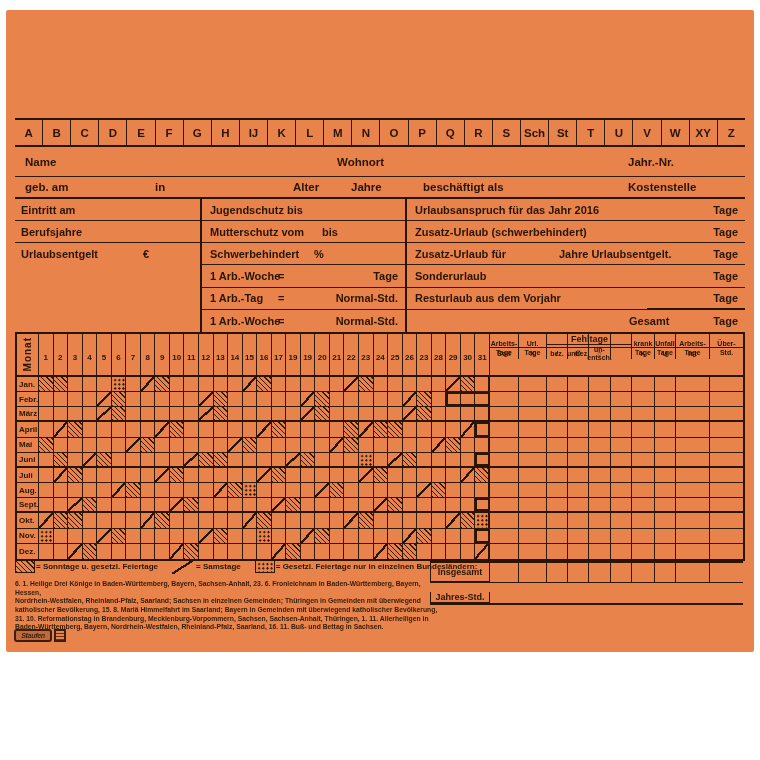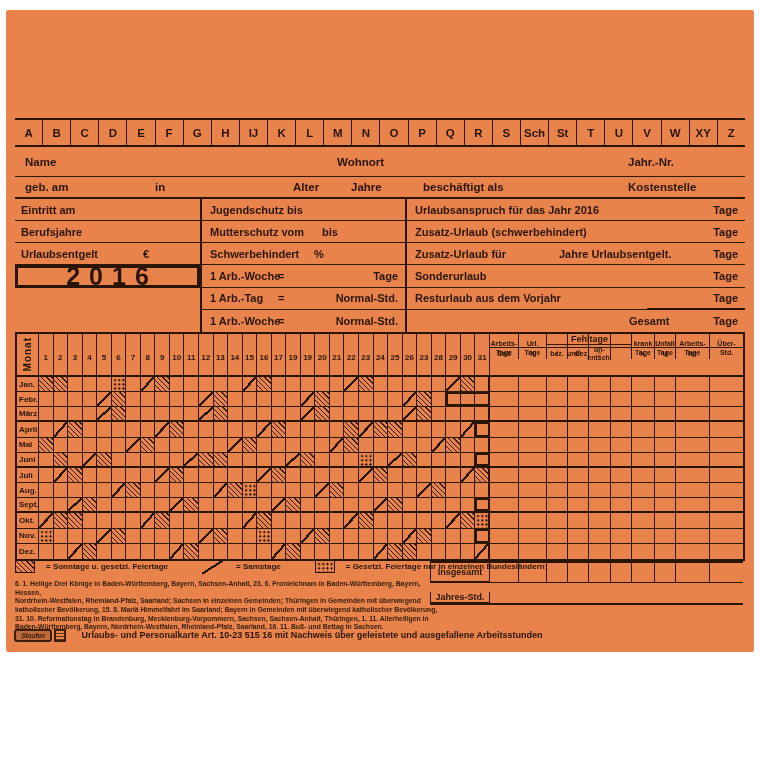--- a/index.html
+++ b/index.html
@@ -68,21 +68,21 @@
   .miss-s{border-left:2px solid var(--ink);}
   .miss-e{border-right:2px solid var(--ink) !important;}
   
   .sums{left:424px;top:551px;width:313px;border-top:2px solid var(--ink);border-bottom:2px solid var(--ink);}
   .sum-row{display:flex;height:20px;border-bottom:1px solid var(--line);}
   .sum-row:last-child{border-bottom:none;align-items:flex-end;}
   .sum-label{width:60px;border:1.5px solid var(--ink);border-top:none;display:flex;align-items:center;
     justify-content:center;font-size:9px;font-weight:bold;}
   .sum-row:first-child .sum-label{border-top:1.5px solid var(--ink);border-top-width:0;}
   
-  .legend{left:9px;top:549px;width:420px;display:flex;align-items:center;gap:11px;
+  .legend{left:9px;top:549px;width:420px;display:flex;align-items:center;gap:1px;
     font-size:8px;font-weight:bold;white-space:nowrap;}
   .lg-box{width:20px;height:13px;border:1px solid var(--ink);display:inline-block;flex:none;}
   .lg-box.p-sat{width:23px;height:15px;border:none;}
   .legend .sp{width:12px;flex:none;}
   
   .footnote{left:9px;top:570px;width:432px;font-size:6.8px;line-height:1.28;font-weight:bold;color:#341c08;}
   
   .footer{left:6px;top:616px;width:740px;height:18px;display:flex;align-items:center;}
   .logo{display:flex;align-items:stretch;height:13px;margin-left:2px;opacity:.9;}
   .logo-box{border:2px solid var(--ink);border-radius:3px;width:38px;display:flex;align-items:center;
@@ -148,23 +148,20 @@
     <div class="fcol" style="left:0;width:185px">
       <div class="frow">
           <span class="fl">Eintritt am</span>
         </div>
       <div class="frow">
           <span class="fl">Berufsjahre</span>
         </div>
       <div class="frow">
         <span class="fl">Urlaubsentgelt</span>
         <span class="fl2" style="left:128px">€</span>
-      </div>
-      <div class="frow">
-        <div class="year-box">2016</div>
       </div>
     </div>
 
     <div class="fcol" style="left:187px;width:203px">
       <div class="frow">
           <span class="fl" style="left:8px">Jugendschutz bis</span>
         </div>
       <div class="frow">
         <span class="fl" style="left:8px">Mutterschutz vom</span>
         <span class="fl2" style="left:120px">bis</span>
@@ -905,15 +902,14 @@
       <div class="">katholischer Bevölkerung, 15. 8. Mariä Himmelfahrt im Saarland; Bayern in Gemeinden mit überwiegend katholischer Bevölkerung,</div>
       <div class="">31. 10. Reformationstag in Brandenburg, Mecklenburg-Vorpommern, Sachsen, Sachsen-Anhalt, Thüringen, 1. 11. Allerheiligen in</div>
       <div class="">Baden-Württemberg, Bayern, Nordrhein-Westfalen, Rheinland-Pfalz, Saarland, 16. 11. Buß- und Bettag in Sachsen.</div>
     </div>
 
   <div class="abs footer">
     <span class="logo">
       <span class="logo-box">Staufen</span>
       <span class="logo-sq"></span>
     </span>
-    <span class="footer-text">Urlaubs- und Personalkarte Art. 10-23 515 16 mit Nachweis über geleistete und ausgefallene Arbeitsstunden</span>
   </div>
 </div>
 
 </body></html>

